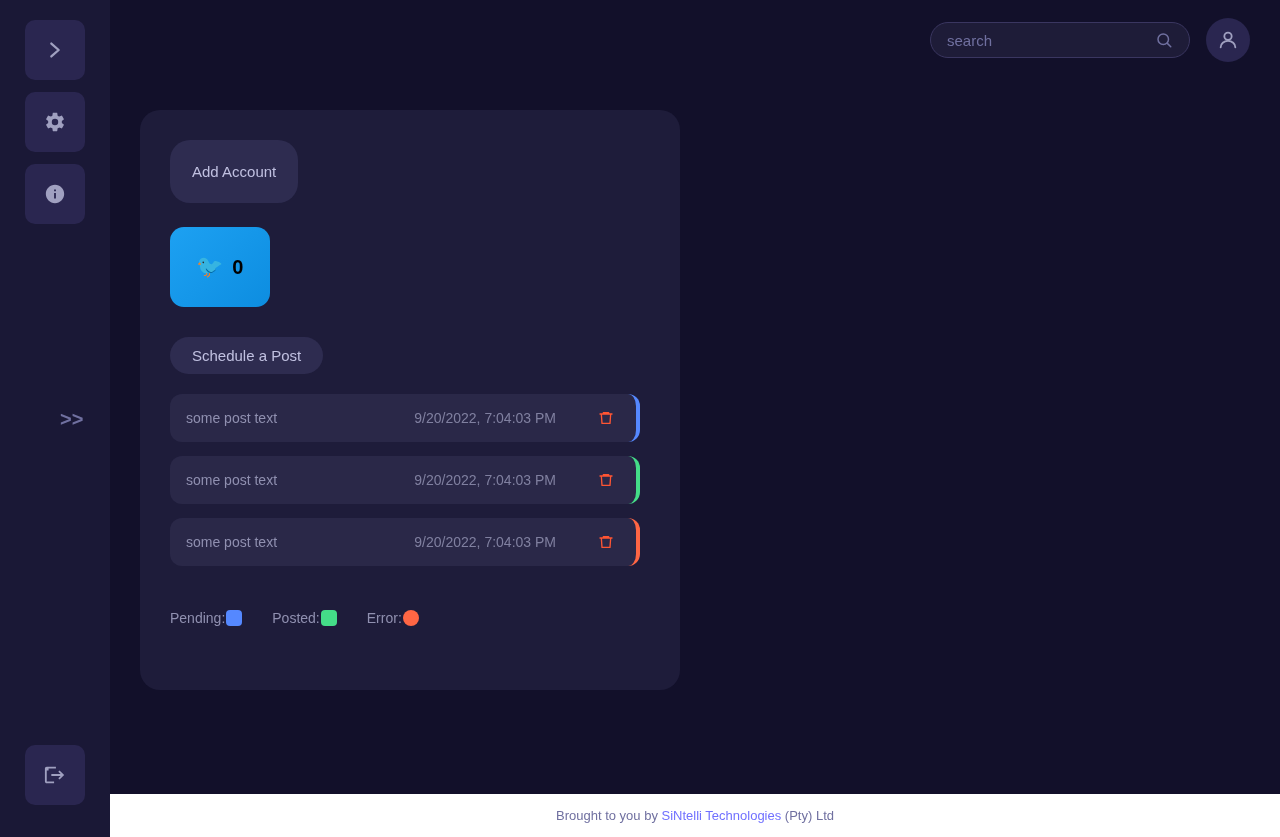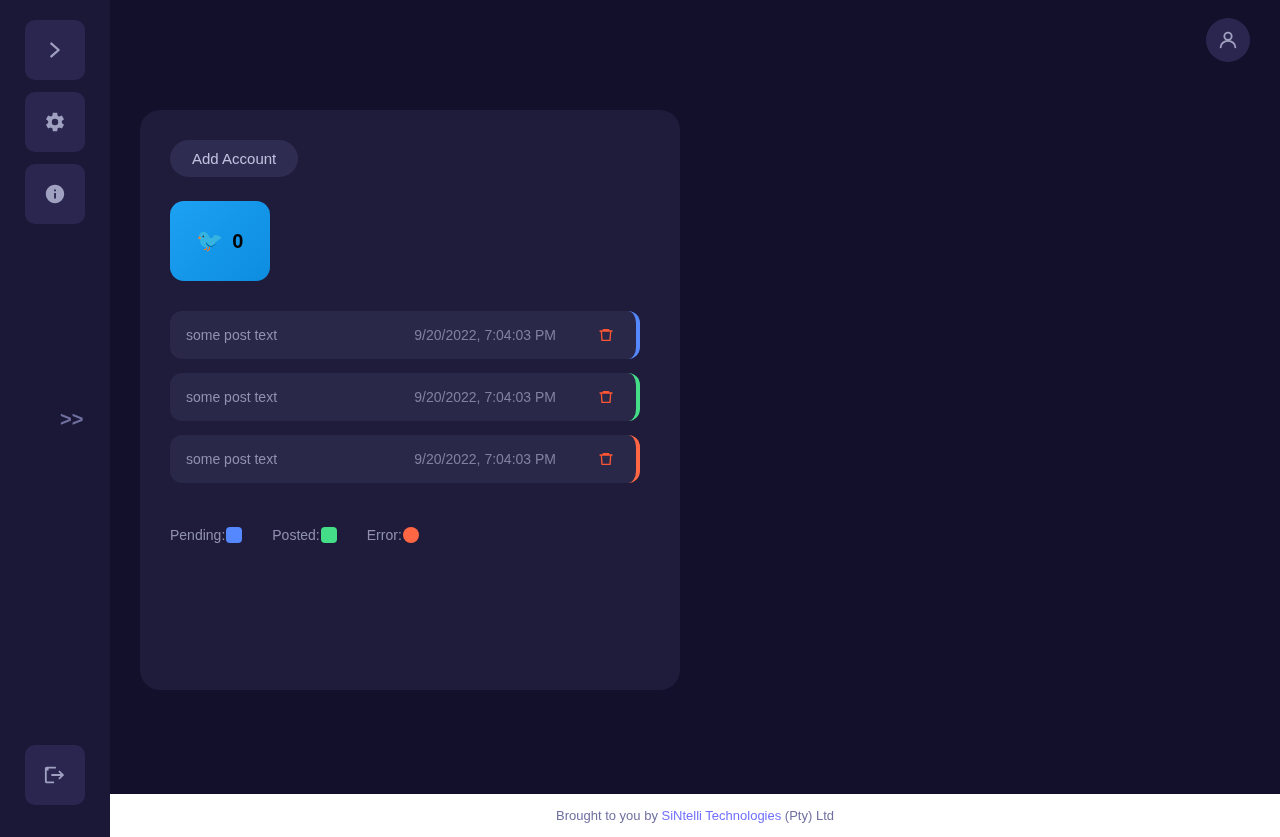--- a/index.html
+++ b/index.html
@@ -132,21 +132,21 @@
       min-height: 580px;
       position: relative;
     }
 
     .add-account-btn {
       background: #2e2c50;
       border: none;
       border-radius: 20px;
       color: #c0c0e0;
       font-size: 15px;
-      padding: 10px 22px;
+      padding: 23px 22px;
       cursor: pointer;
       margin-bottom: 24px;
       display: inline-block;
       text-align: right;
     }
 
     
     .twitter-card {
       width: 100px;
       height: 80px;
@@ -304,40 +304,52 @@
   <button class="sidebar-btn">
     <svg viewBox="0 0 24 24">
         <path d="M17 7l-1.41 1.41L18.17 11H8v2h10.17l-2.58 2.58L17 17l5-5-5-5zm-14 0H5V5h8V3H3C1.9 3 1 3.9 1 5v14c0 1.1.9 2 2 2h8v-2H3V7z" fill="#a0a0c0"></path>
       </svg>
   </button>
 </div>
 
 <div class="chevron-double">&gt;&gt;</div>
 
 <div class="header">
+  <div class="search-bar">
+    <input class="search-input" type="text" placeholder="search" style="">
+    <button class="search-icon-btn">
+      <svg width="18" height="18" viewBox="0 0 24 24" fill="none">
+        <circle cx="11" cy="11" r="7" stroke="#7070a0" stroke-width="2"></circle>
+        <line x1="16.5" y1="16.5" x2="21" y2="21" stroke="#7070a0" stroke-width="2" stroke-linecap="round"></line>
+      </svg>
+    </button>
+  </div>
   <button class="user-icon-btn">
     <svg width="22" height="22" viewBox="0 0 24 24" fill="none">
       <circle cx="12" cy="8" r="4" stroke="#a0a0c0" stroke-width="2"></circle>
       <path d="M4 20c0-4 3.6-7 8-7s8 3 8 7" stroke="#a0a0c0" stroke-width="2" stroke-linecap="round"></path>
     </svg>
   </button>
 </div>
 
 <div class="main">
   <div class="card">
 
     <div>
       <button class="add-account-btn">Add Account</button>
     </div>
 
     <div class="twitter-card">
       <span class="twitter-icon">🐦</span>
       <span class="count">0</span>
     </div>
 
+    <div>
+      <button class="schedule-btn">Schedule a Post</button>
+    </div>
 
     <div class="posts-container">
 
     <div class="post-item pending">
       <span class="post-text">some post text</span>
       <span class="post-date">9/20/2022, 7:04:03 PM</span>
       <button class="delete-btn" title="Delete">
         <svg width="16" height="16" viewBox="0 0 24 24" fill="none">
           <path d="M3 6h18M8 6V4h8v2M19 6l-1 14H6L5 6h14z" stroke="#ff5533" stroke-width="2" stroke-linecap="round" stroke-linejoin="round"></path>
         </svg>

